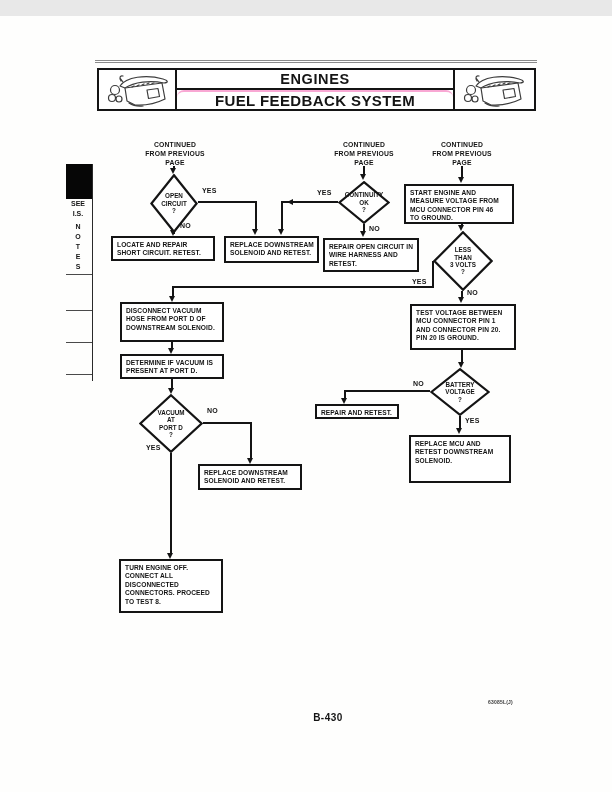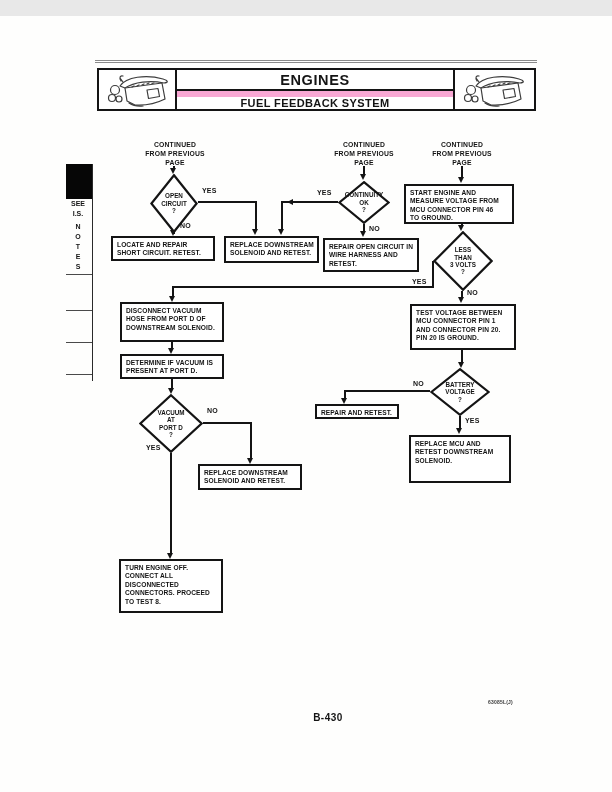--- a/index.html
+++ b/index.html
@@ -12,21 +12,21 @@
   .top-rule { position:absolute; left:95px; top:44px; width:442px; height:1px;
     border-top:1px solid #8a8a8a; border-bottom:1px solid #8a8a8a; }
   .hdr-box { position:absolute; top:52px; height:43px; border:2px solid #141414;
     background:#fff; box-sizing:border-box; }
   .hdr-left  { left:97px;  width:80px; }
   .hdr-title { left:177px; width:278px; border-left:none; display:flex; flex-direction:column; }
   .hdr-right { left:455px; width:81px; border-left:none; }
   .hdr-engines { height:22px; display:flex; align-items:center; justify-content:center;
     font-size:14.5px; font-weight:bold; letter-spacing:0.6px; border-bottom:2px solid #141414; }
   .hdr-sub { flex:1; display:flex; align-items:center; justify-content:center;
-    font-size:11px; font-weight:bold; letter-spacing:0.4px; border-top:6px solid #f9a8d4; }
+    font-size:15px; font-weight:bold; letter-spacing:0.4px; border-top:2px solid #f9a8d4;border-radius:7px; }
   .engine-svg { position:absolute; left:2px; top:2px; }
   
   .sb-black { position:absolute; left:66px; top:148px; width:27px; height:35px; background:#060606; }
   .sb-vline { position:absolute; left:92px; top:148px; width:1px; height:217px; background:#2a2a2a; }
   .sb-line { position:absolute; left:62px; width:32px; text-align:center;
     font-size:7px; font-weight:bold; }
   .sb-tick { position:absolute; left:66px; width:26px; height:1px; background:#4a4a4a; }
   
   .ctext { position:absolute; width:96px; text-align:center; font-size:6.8px; font-weight:bold;
     line-height:8.8px; white-space:pre; letter-spacing:0.2px; }

